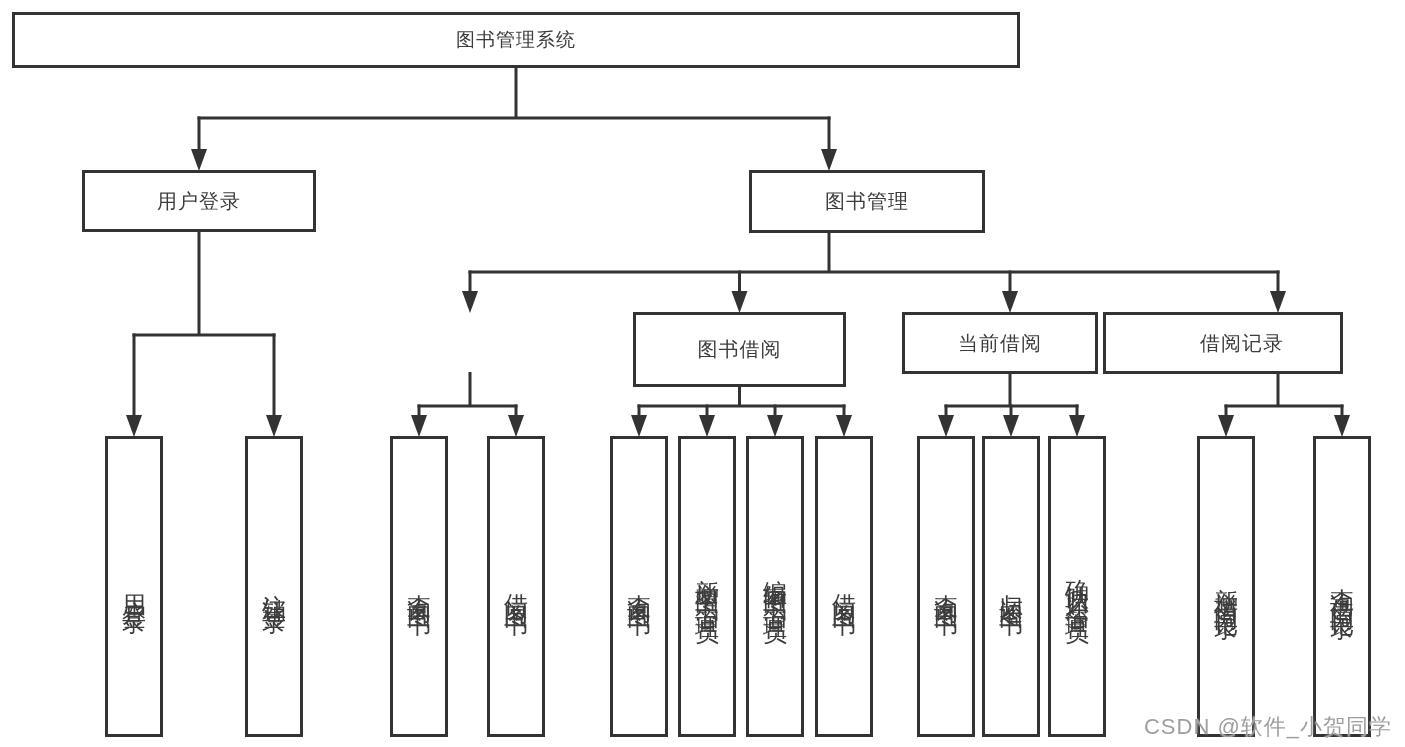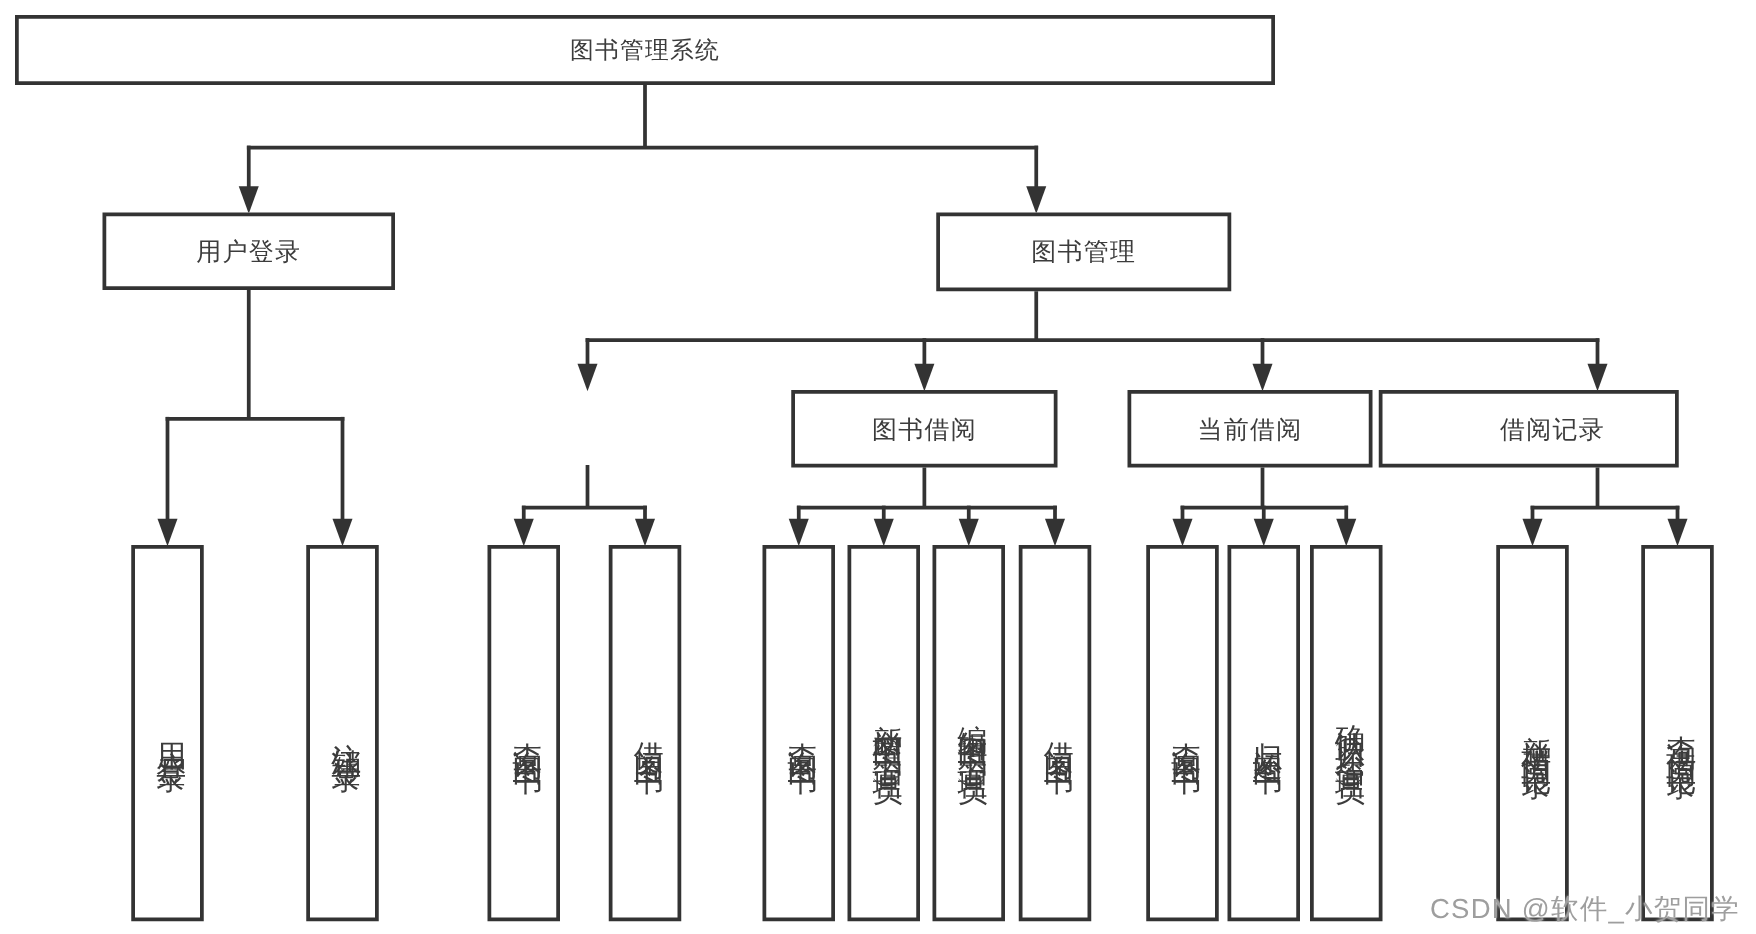--- a/index.html
+++ b/index.html
@@ -6,21 +6,21 @@
     margin:0;padding:0;background:#ffffff;
     font-family:"Liberation Sans","DejaVu Sans",sans-serif;
   }
   #stage{
     position:relative;width:1405px;height:747px;background:#ffffff;overflow:hidden;
   }
   #connectors{position:absolute;left:0;top:0;}
   .node{
     position:absolute;box-sizing:border-box;background:#ffffff;
     border:3px solid #333333;color:#3c3c3c;
-    display:flex;align-items:center;justify-content:center;font-family:Liberation Mono, monospace;
+    display:flex;align-items:center;justify-content:center;
   }
   .hbox{font-size:20px;letter-spacing:1px;}
   .hbox.root{font-size:19px;}
   .vbox{width:58px;top:436px;height:301px;}
   .vtext{
     writing-mode:vertical-rl;text-orientation:mixed;
     font-size:24px;letter-spacing:6px;line-height:1;
     white-space:nowrap;
   }
   .watermark{
@@ -98,21 +98,21 @@
     <span>图书管理系统</span>
   </div>
 
   <div class="node hbox" style="left:82px;top:170px;width:234px;height:62px;">
     <span>用户登录</span>
   </div>
   <div class="node hbox" style="left:749px;top:170px;width:236px;height:63px;">
     <span>图书管理</span>
   </div>
 
-  <div class="node hbox" style="left:633px;top:312px;width:213px;height:62px;">
+  <div class="node hbox" style="left:633px;top:312px;width:213px;height:75px;">
     <span>图书借阅</span>
   </div>
   <div class="node hbox" style="left:902px;top:312px;width:196px;height:62px;">
     <span>当前借阅</span>
   </div>
   <div class="node hbox" style="left:1103px;top:312px;width:240px;height:62px;padding-left:38px;">
     <span>借阅记录</span>
   </div>
 
   <div class="node vbox" style="left:105px;">

